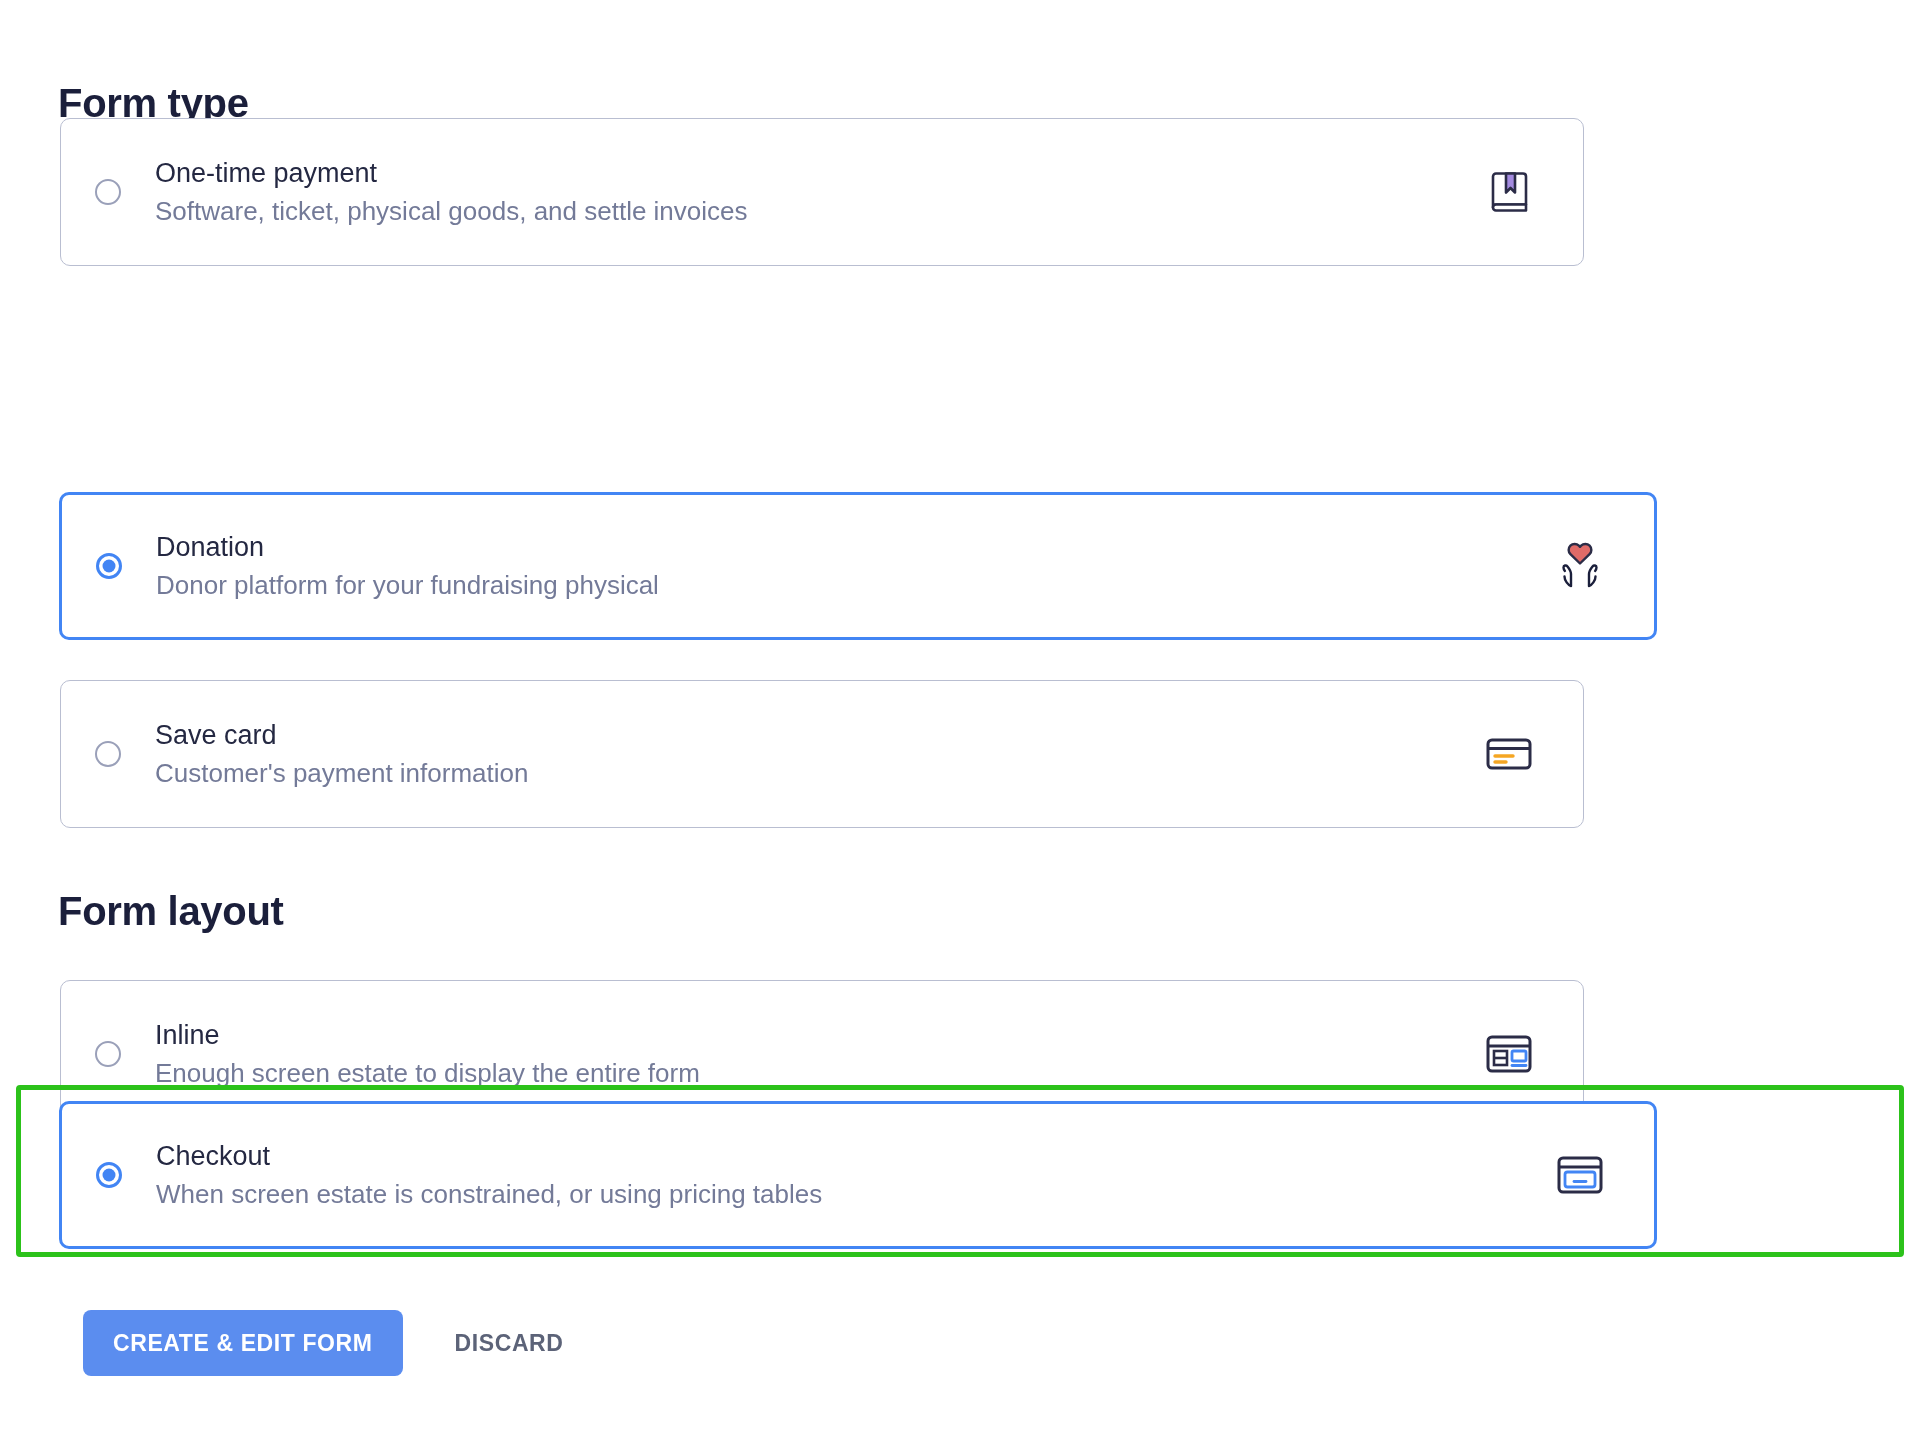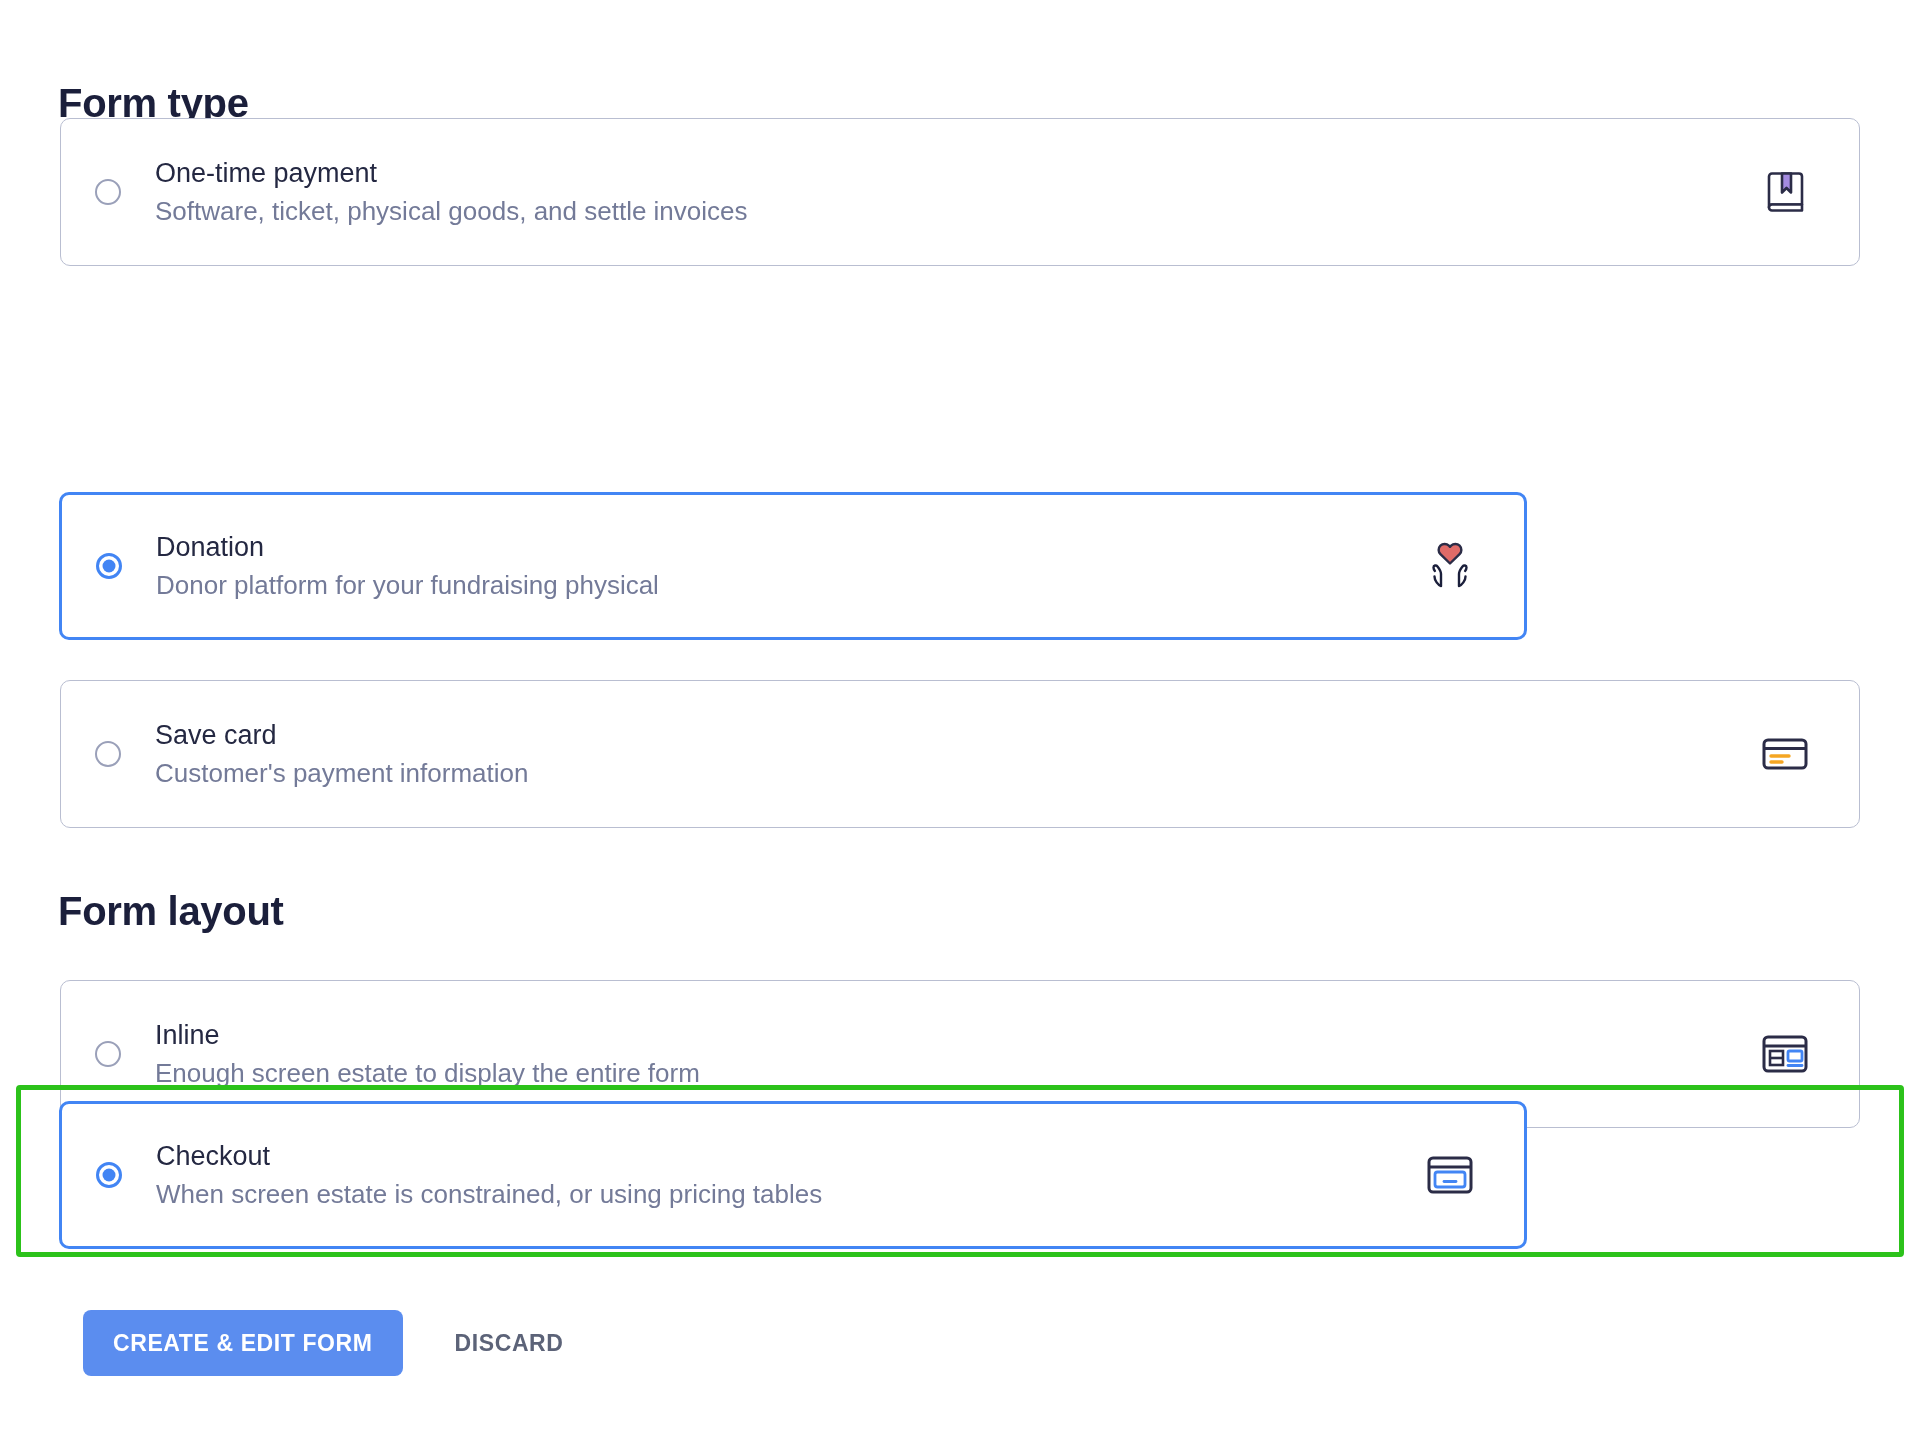--- a/index.html
+++ b/index.html
@@ -29,33 +29,33 @@
     color: #1b1f3b;
     line-height: 1;
   }
   #title-form-type { top: 50px; }
   #title-form-layout { top: 858px; }
 
   
   .card {
     position: absolute;
     left: 60px;
-    width: 1800px;
+    width: 1524px;
     height: 148px;
     border: 1px solid #b9bed1;
     border-radius: 10px;
     background: #ffffff;
     display: flex;
     align-items: center;
     padding: 0 38px 0 34px;
   }
   .card.selected {
     border: 3px solid #4285f4;
     left: 59px;
-    width: 1468px;
+    width: 1598px;
   }
 
   
   .highlight-ring {
     position: absolute;
     left: 16px;
     top: 1085px;
     width: 1888px;
     height: 172px;
     border: 5px solid #2cc21a;

